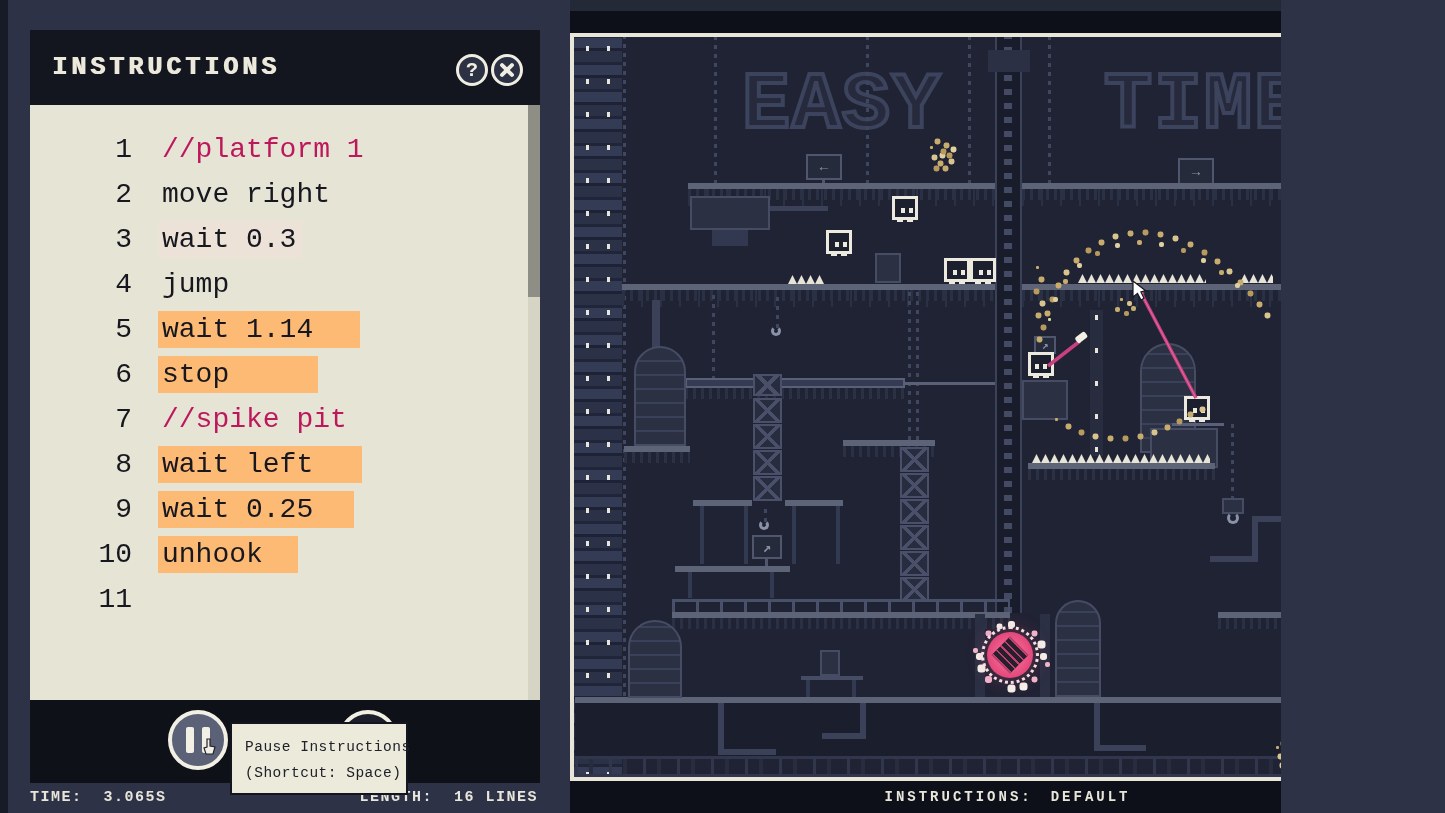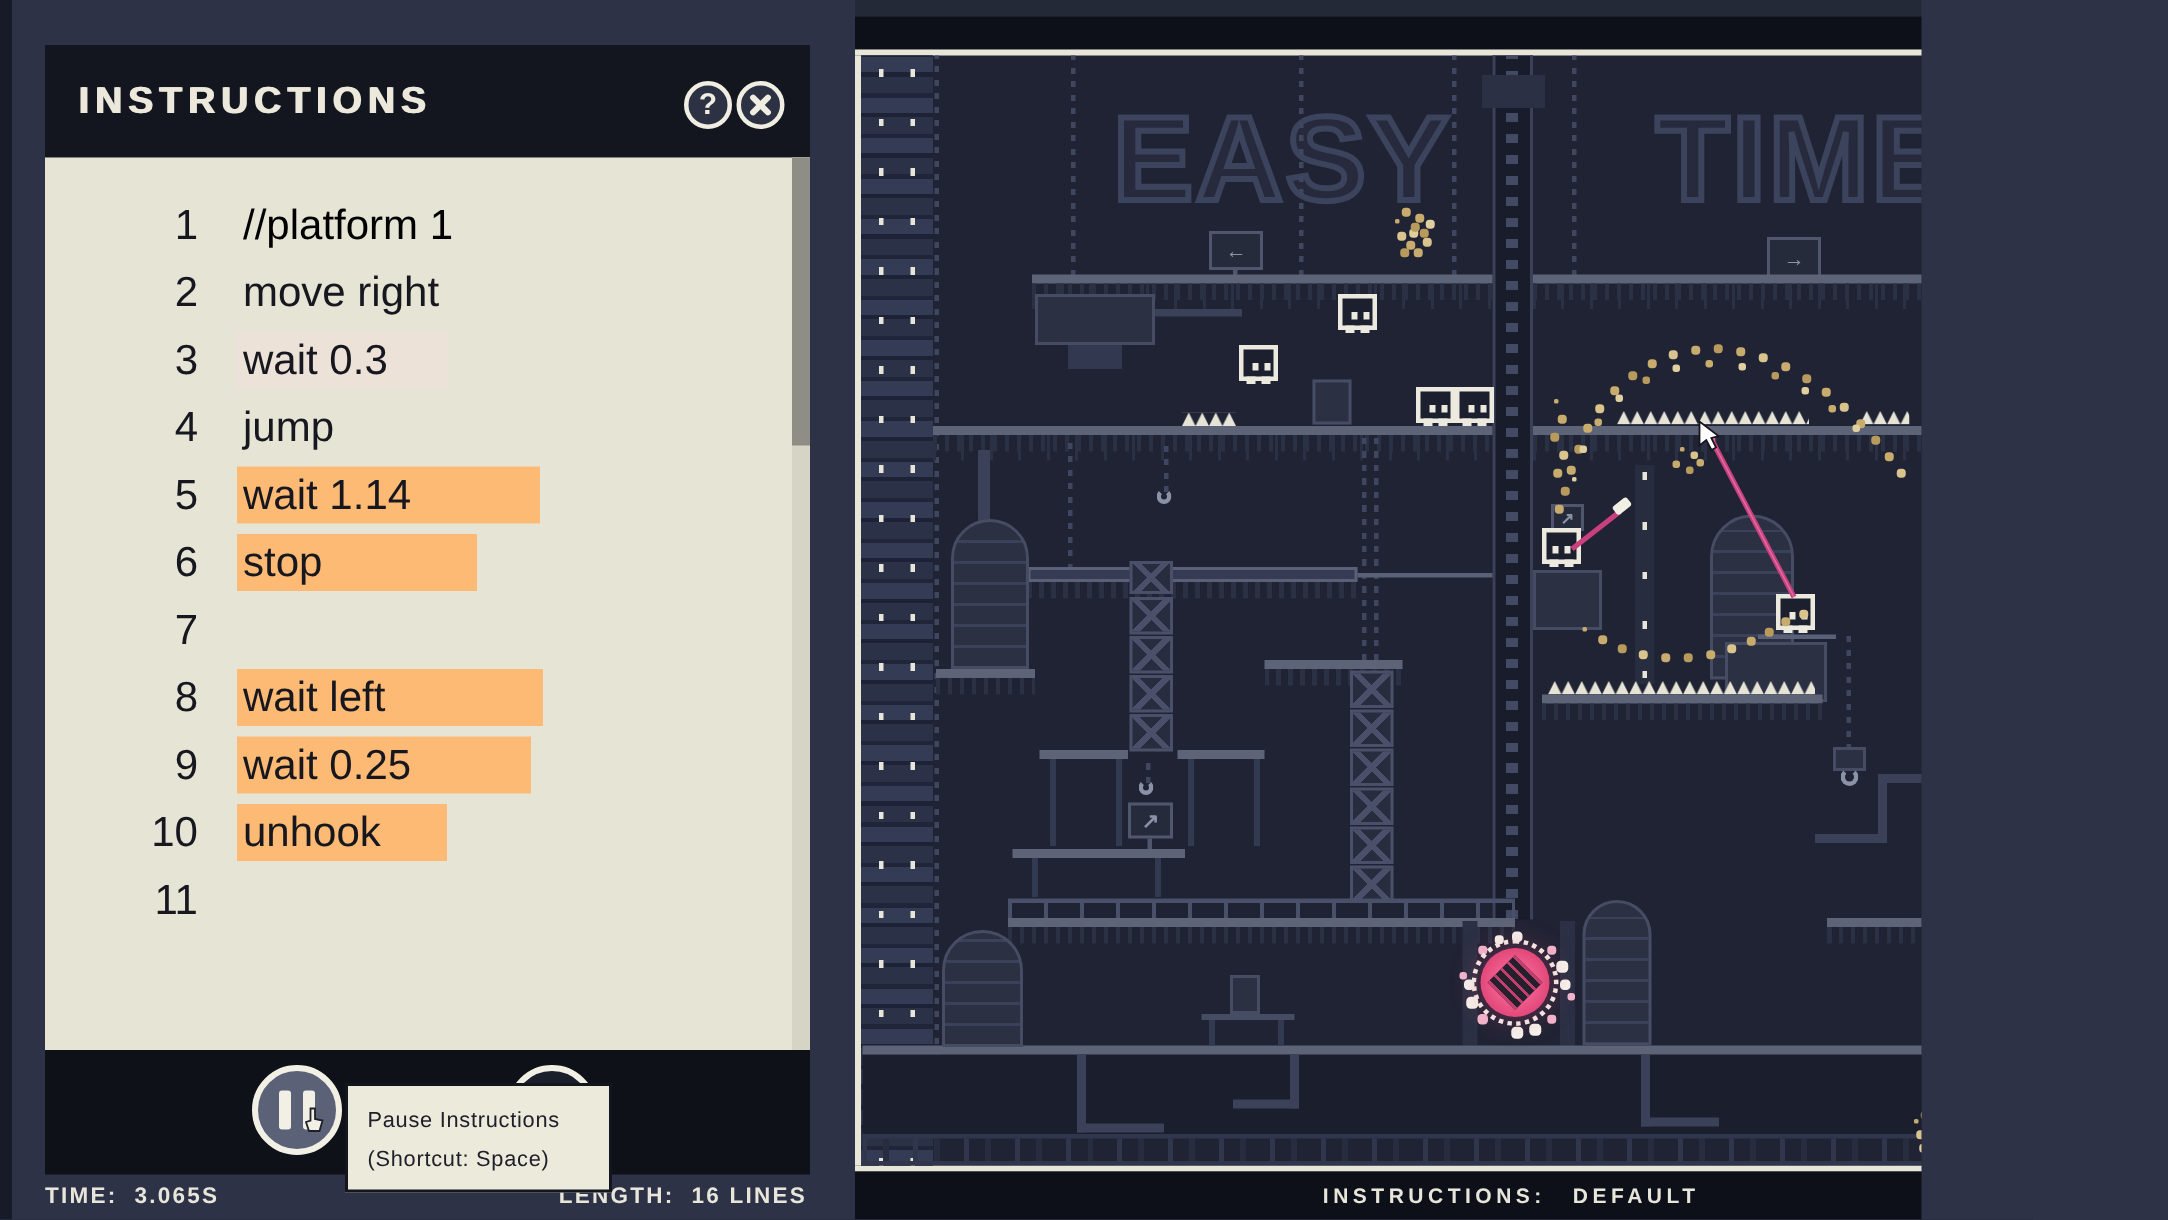--- a/index.html
+++ b/index.html
@@ -1,38 +1,38 @@
 <!DOCTYPE html>
 <html><head>
 <meta charset="utf-8">
 <style>
   html,body{margin:0;padding:0;background:#2d3247;}
   #app{position:relative;width:1281px;height:813px;overflow:hidden;
-       font-family:Liberation Sans, sans-serif;background:#2d3247;}
+       font-family:Liberation Mono, monospace;background:#2d3247;}
   .abs{position:absolute;}
 
   
   .edge-strip{left:0;top:0;width:8px;height:813px;background:#171b28;}
   .panel-header{left:30px;top:30px;width:510px;height:75px;background:#13161f;display:flex;align-items:center;}
   .panel-title{color:#ece9dc;font-size:25px;font-weight:bold;letter-spacing:4px;margin-left:22px;
                text-shadow:1px 0 0 #ece9dc;}
   .icon-btn{position:absolute;width:32px;height:32px;border:3px solid #f0eee2;border-radius:50%;
             background:#2c3143;color:#f0eee2;display:flex;align-items:center;justify-content:center;
             font-size:20px;font-weight:bold;box-sizing:border-box;}
   .wrench-bar{position:absolute;width:4px;height:18px;background:#f0eee2;border-radius:2px;left:11px;top:4px;}
   .wrench-bar.a{transform:rotate(45deg);}
   .wrench-bar.b{transform:rotate(-45deg);}
 
   .code-area{left:30px;top:105px;width:510px;height:595px;background:#e6e5d5;}
   .code-row{display:flex;height:45px;align-items:center;}
   .code-row:first-child{margin-top:22px;}
   .gutter{width:128px;text-align:right;padding-right:26px;box-sizing:border-box;
           color:#17171f;font-size:28px;}
   .line-text{font-size:28px;color:#17171f;white-space:pre;padding:3px 6px 3px 4px;}
-  .line-text.comment{color:#000000;}
+  .line-text.comment{color:#be185d;}
   .hl-faint{background:#ece2d8;}
   .hl-light{background:#fdba74;}
   .hl-active{background:#efb4c6;}
   .scroll-track{left:528px;top:105px;width:12px;height:595px;background:#d6d5c5;}
   .scroll-thumb{left:528px;top:105px;width:12px;height:192px;background:#8e8e86;}
 
   .controls-bar{left:30px;top:700px;width:510px;height:83px;background:#0f1119;}
   .round-btn{position:absolute;width:60px;height:60px;border-radius:50%;border:4px solid #f2f0e4;
              box-sizing:border-box;}
   .pause-fill{background:#5b6278;}
@@ -145,20 +145,21 @@
         <div class="code-row">
           <span class="gutter">5</span>
           <span class="line-text code hl-light" style="min-width: 202px; box-sizing: border-box;">wait 1.14</span>
         </div>
         <div class="code-row">
           <span class="gutter">6</span>
           <span class="line-text code hl-light" style="min-width: 160px; box-sizing: border-box;">stop</span>
         </div>
         <div class="code-row">
           <span class="gutter">7</span>
+          <span class="line-text comment">//spike pit</span>
         </div>
         <div class="code-row">
           <span class="gutter">8</span>
           <span class="line-text code hl-light" style="min-width: 204px; box-sizing: border-box;">wait left</span>
         </div>
         <div class="code-row">
           <span class="gutter">9</span>
           <span class="line-text code hl-light" style="min-width: 196px; box-sizing: border-box;">wait 0.25</span>
         </div>
         <div class="code-row">

